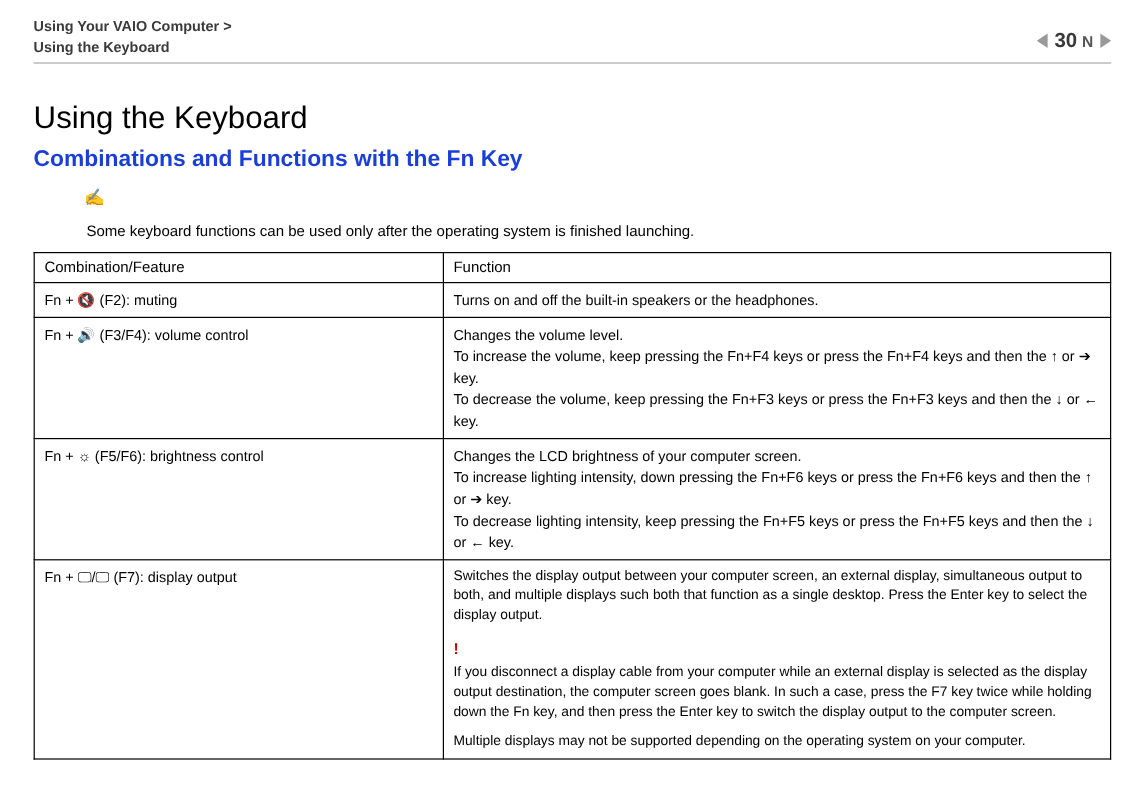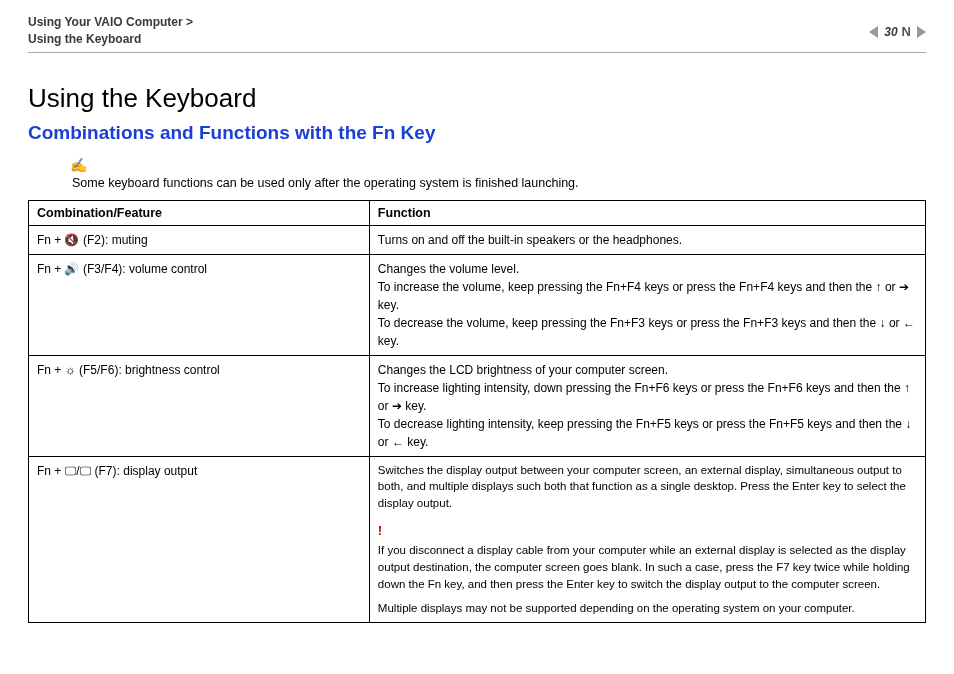--- a/index.html
+++ b/index.html
@@ -28,23 +28,22 @@
     line-height: 1.4;
   }
   .breadcrumb .sep { font-weight: bold; }
   .pagectrl {
     display: flex;
     align-items: center;
     gap: 6px;
     padding-top: 10px;
   }
   .pagectrl .pnum {
-    font-size: 12px;
+    font-size: 17px;
     font-weight: bold;
-    font-style: italic;
     color: #3a3a3a;
   }
   .arrow-tri {
     display: inline-block;
     width: 0; height: 0;
     border-top: 6px solid transparent;
     border-bottom: 6px solid transparent;
   }
   .arrow-left { border-right: 9px solid #999; }
   .arrow-right { border-left: 9px solid #999; }
@@ -77,36 +76,36 @@
   }
   .note-icon {
     color: #1a3fd6;
     font-size: 14px;
     display: inline-block;
     margin-left: -2px;
   }
   .note-text {
     font-size: 12.5px;
     color: #000;
-    margin-top: 2px;
+    margin-top: 12px;
   }
   table.fn {
     width: 100%;
     border-collapse: collapse;
     font-size: 12px;
     table-layout: fixed;
   }
   table.fn th, table.fn td {
     border: 1px solid #000;
     padding: 5px 8px;
     vertical-align: top;
     text-align: left;
   }
   table.fn th {
-    font-weight: bold;
+    font-weight: normal;
     font-size: 12.5px;
   }
   col.c1 { width: 38%; }
   col.c2 { width: 62%; }
   .b { font-weight: normal; }
   .red { color: #c00; font-weight: bold; font-size: 13px; display:inline-block; margin-top:10px; margin-bottom:2px; }
   .sym { font-family: Arial, sans-serif; }
   .cell-left { line-height: 1.5; }
   .cell-right { line-height: 1.5; }
   .row-f7 .cell-right { font-size: 11.5px; line-height: 1.45; }

